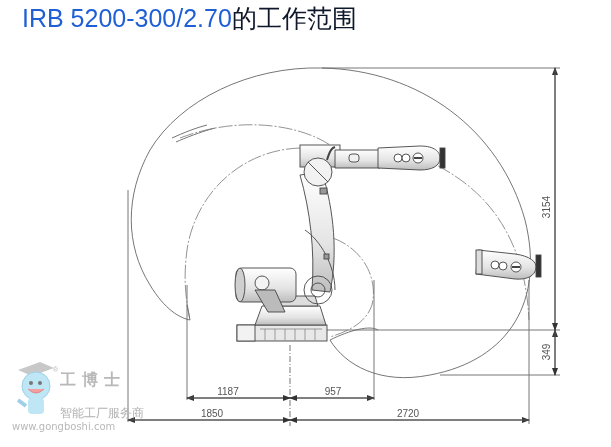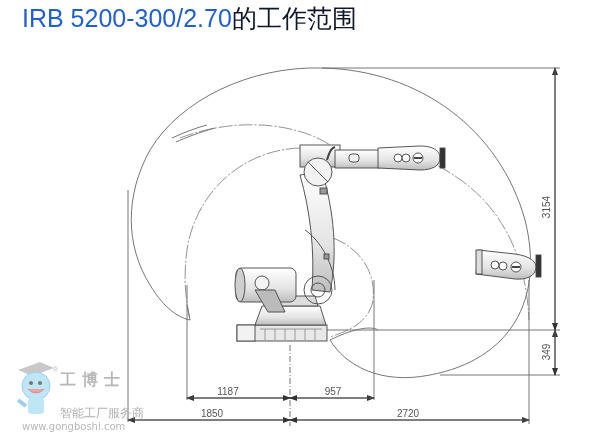--- a/index.html
+++ b/index.html
@@ -4,21 +4,21 @@
 <style>
   html, body { margin:0; padding:0; background:#ffffff; }
   body { width:611px; height:447px; position:relative; overflow:hidden; font-family:"Liberation Sans", sans-serif; }
   .title { position:absolute; left:22px; top:2px; font-size:25px; color:#1f5fd6; font-family:"Liberation Sans", "DejaVu Sans", sans-serif; white-space:nowrap; letter-spacing:0px; }
   .title .cn { font-family:Liberation Sans, sans-serif; font-weight:normal; color:#0f172a; }
   svg.drawing { position:absolute; left:0; top:0; }
   .dimtxt { font-family:"Liberation Sans", sans-serif; font-size:10px; fill:#555; }
   .logo { position:absolute; left:10px; top:360px; width:125px; height:80px; }
   .logo-cn { position:absolute; left:60px; top:370px; font-family:"DejaVu Sans", sans-serif; font-size:16px; font-weight:bold; color:#b8b8b8; letter-spacing:6px; }
   .logo-sub { position:absolute; left:60px; top:405px; font-family:"DejaVu Sans", sans-serif; font-size:12px; color:#b0b0b0; }
-  .logo-url { position:absolute; left:12px; top:421px; font-family:"DejaVu Sans", sans-serif; font-size:10px; color:#b8b8b8;margin-left:10px; }
+  .logo-url { position:absolute; left:12px; top:421px; font-family:"DejaVu Sans", sans-serif; font-size:10px; color:#b8b8b8; }
   .logo-reg { position:absolute; left:53px; top:366px; font-size:7px; color:#bbb; }
 </style>
 </head>
 <body>
 
 <div class="title"><span>IRB 5200-300/2.70</span><span class="cn">的工作范围</span></div>
 
 <svg class="drawing" width="611" height="447" viewBox="0 0 611 447" xmlns="http://www.w3.org/2000/svg">
   <defs>
     <marker id="arr" markerWidth="8" markerHeight="6" refX="7" refY="3" orient="auto" markerUnits="userSpaceOnUse">

